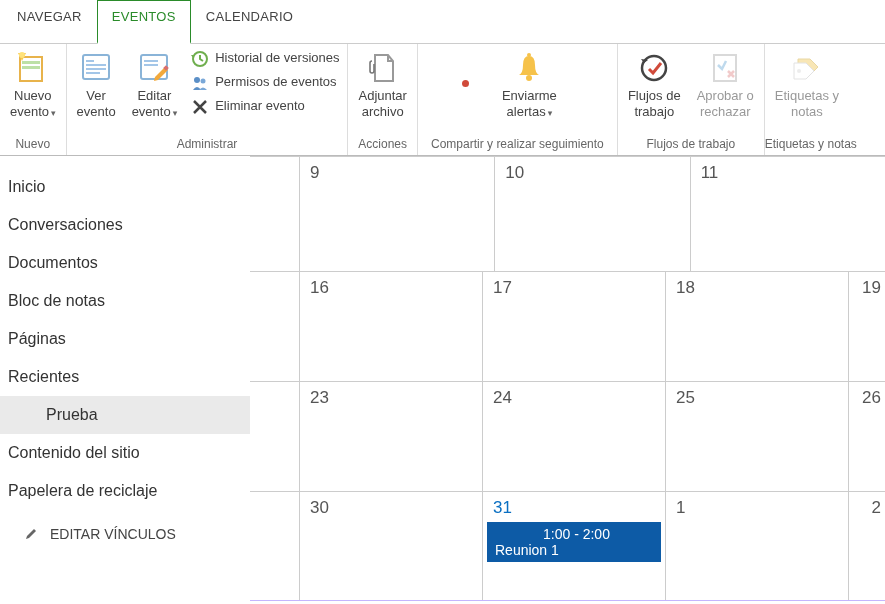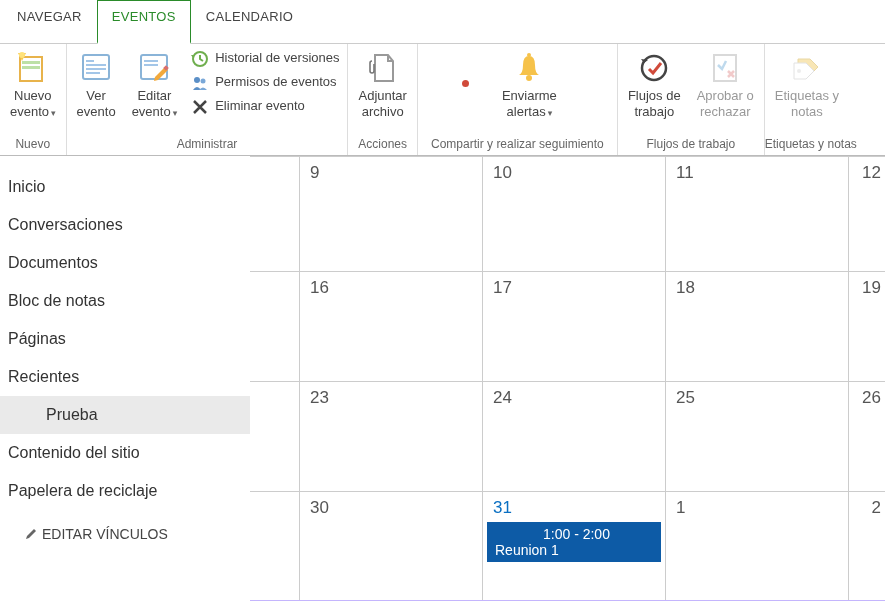--- a/index.html
+++ b/index.html
@@ -22,21 +22,21 @@
 .ribbon-stack { display: flex; flex-direction: column; padding: 2px 6px; gap: 6px; }
 .ribbon-stack-item { display: flex; align-items: flex-start; gap: 6px; font-size: 13px; cursor: pointer; white-space: nowrap; }
 .ribbon-stack-item .sicon { width: 18px; height: 18px; display: inline-flex; align-items: center; justify-content: center; }
 .dropdown-arrow::after { content: "▾"; font-size: 9px; color: #666; margin-left: 2px; }
 
 
 .main { display: flex; height: 458px; }
 .sidebar { width: 250px; padding-top: 12px; }
 .nav-item { padding: 10px 8px; font-size: 16px; color: #333; cursor: pointer; }
 .nav-item.sub { padding-left: 46px; font-weight: 400; background: #eaeaea; }
-.edit-links { padding: 16px 24px; font-size: 14px; color: #444; display: flex; align-items: center; gap: 4px; cursor: pointer; }
+.edit-links { padding: 16px 24px; font-size: 14px; color: #444; display: flex; align-items: center; gap: 12px; cursor: pointer; }
 
 
 .calendar { flex: 1; position: relative; }
 .cal-row { display: flex; border-top: 1px solid #ccc; height: auto; }
 .cal-row.first { height: 115px; }
 .cal-row.mid { height: 110px; }
 .cal-row.last { height: 110px; border-bottom: 1px solid #c4b5fd; }
 .cal-cell { flex: 1; border-right: 1px solid #ccc; padding: 6px 10px; position: relative; min-width: 0; }
 .cal-cell:last-child { border-right: none; }
 .daynum { font-size: 17px; color: #555; }
@@ -250,23 +250,20 @@
         <div class="cal-cell" style="flex: 0 0 50px; border-right: 1px solid rgb(204, 204, 204);"></div>
         <div class="cal-cell">
           <div class="daynum">9</div>
         </div>
         <div class="cal-cell">
           <div class="daynum">10</div>
         </div>
         <div class="cal-cell">
           <div class="daynum">11</div>
         </div>
-        <div class="cal-cell cutcell" style="flex: 0 0 36px;">
-          <div class="daynum">12</div>
-        </div>
       </div>
     <div class="cal-row mid" id="row1">
         <div class="cal-cell" style="flex: 0 0 50px; border-right: 1px solid rgb(204, 204, 204);"></div>
         <div class="cal-cell">
           <div class="daynum">16</div>
         </div>
         <div class="cal-cell">
           <div class="daynum">17</div>
         </div>
         <div class="cal-cell">

